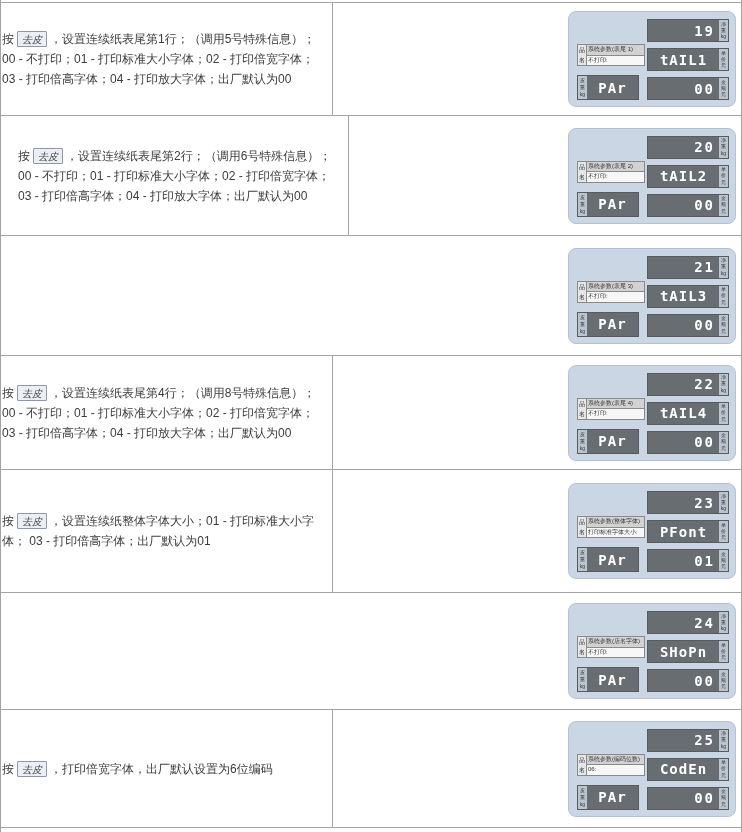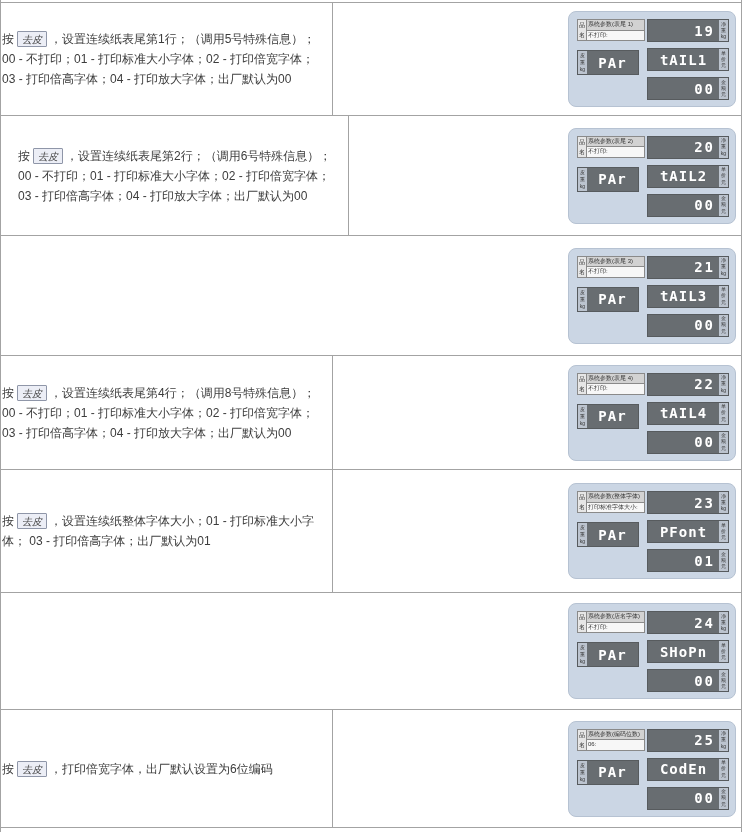--- a/index.html
+++ b/index.html
@@ -25,21 +25,21 @@
   .desc { font-size:12px; line-height:20px; color:#3c3c3c; }
   .tare-btn { display:inline-block; border:1px solid #8f96a8; background:#eceef6;
               padding:2px 4px 1px 4px; margin:0 3px; font-size:10px; color:#444;
               font-style:italic; border-radius:1px; line-height:11px; }
 
   .cell-right { flex:1; display:flex; align-items:center; justify-content:flex-end; padding-right:5px; }
 
   
   .panel { width:168px; height:96px; background:#cbd6e4; border:1px solid #b6c2d2;
            border-radius:8px; display:flex; padding:7px 6px 6px 8px; }
-  .panel-left { width:80px; display:flex; flex-direction:column; }
+  .panel-left { width:80px; display:flex; flex-direction:column;justify-content:flex-end; }
   .panel-right { width:82px; margin-left:2px; display:flex; flex-direction:column; justify-content:space-between;text-align:center; }
 
   .hdr { display:flex; height:22px; }
   .name-box { width:10px; background:#e6e6e6; border:1px solid #8a8a8a; display:flex;
               flex-direction:column; align-items:center; justify-content:space-around;
               font-size:6px; line-height:6px; color:#222; }
   .hdr-lines { flex:1; display:flex; flex-direction:column; }
   .hdr-l1 { flex:1; background:#d2d2d2; border:1px solid #8a8a8a; border-left:none;
             font-size:6px; line-height:9px; color:#333; white-space:nowrap; overflow:hidden; padding-left:1px; }
   .hdr-l2 { flex:1; background:#f7f7f7; border:1px solid #8a8a8a; border-left:none; border-top:none;

